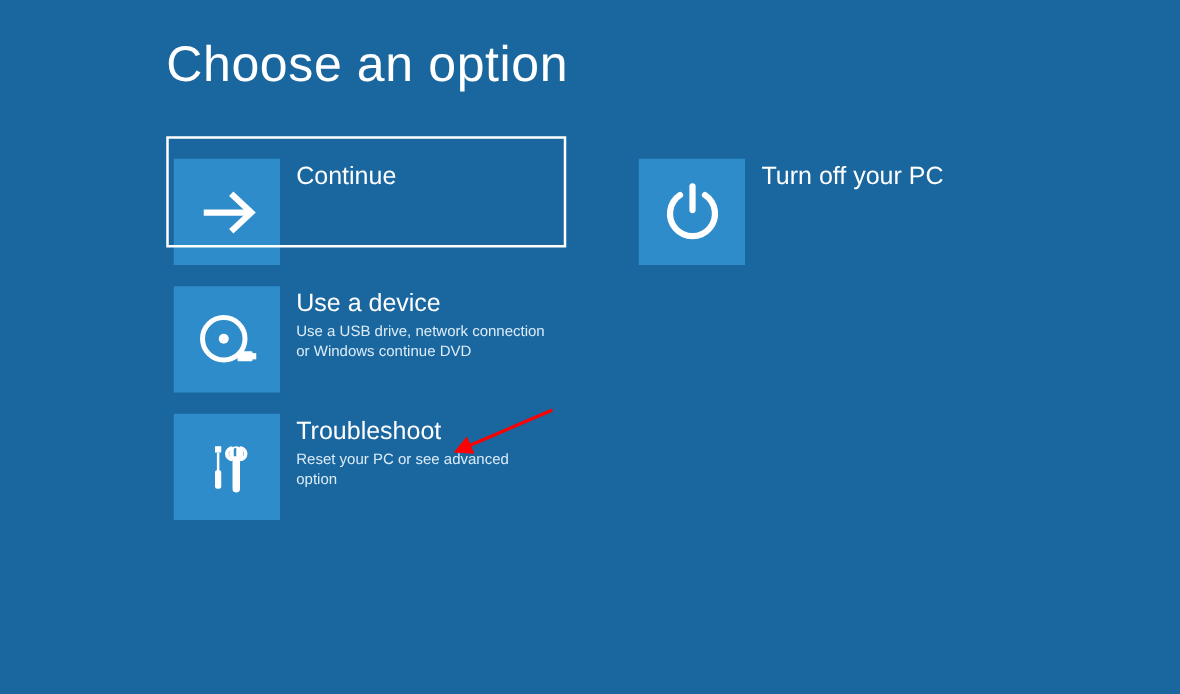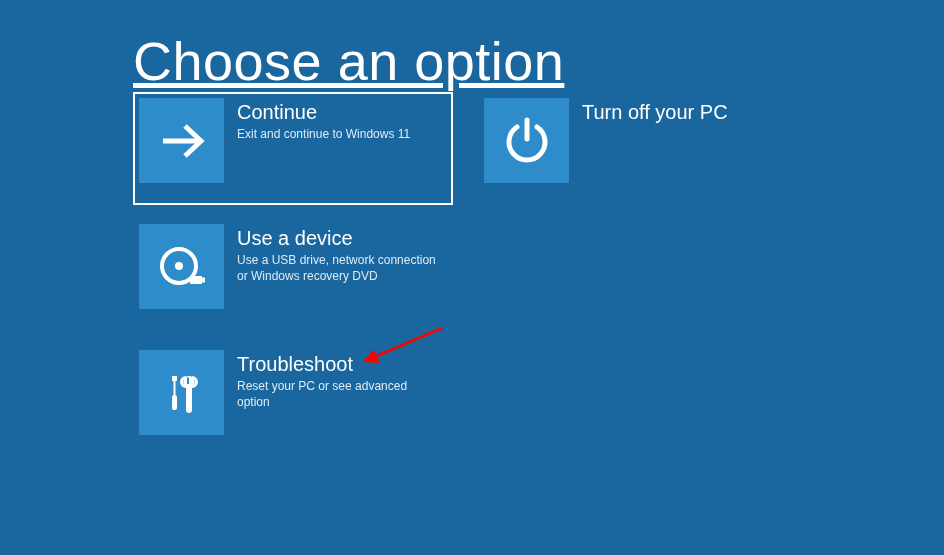--- a/index.html
+++ b/index.html
@@ -13,36 +13,36 @@
       background: #1a669f;
       font-family: "Segoe UI Light", "Segoe UI", Arial, sans-serif;
       color: #ffffff;
       overflow: hidden;
       position: relative;
     }
     .container {
       padding: 30px 0 0 133px;
     }
     .page-title {
-      font-size: 54px;
+      font-size: 40px;
       font-weight: 300;
       letter-spacing: 0.5px;
-      text-decoration: underline;
+      margin-bottom: 34px;
     }
     .options-grid {
       display: grid;
       grid-template-columns: 320px 320px;
       column-gap: 25px;
       row-gap: 13px;
     }
     .option-tile {
       display: flex;
       align-items: flex-start;
-      padding: 6px 6px 6px 6px;
-      height: 113px;
+      padding: 18px 6px 6px 6px;
+      height: 89px;
       cursor: pointer;
     }
     .option-tile.selected {
       outline: 2px solid #ffffff;
       outline-offset: -2px;
     }
     .option-icon {
       width: 85px;
       height: 85px;
       background: #2d8cc9;
@@ -62,21 +62,21 @@
       line-height: 1.2;
       margin-bottom: 3px;
     }
     .option-desc {
       font-size: 12px;
       font-weight: 400;
       line-height: 1.3;
       color: #dcecf7;
     }
     .tile-continue { grid-column: 1; grid-row: 1; }
-    .tile-turnoff { grid-column: 2; grid-row: 1; }
+    .tile-turnoff { grid-column: 2; grid-row: 1; justify-content: center; }
     .tile-usedevice { grid-column: 1; grid-row: 2; justify-content: flex-end; }
     .tile-troubleshoot { grid-column: 1; grid-row: 3; }
 
     .arrow-annotation {
       position: absolute;
       left: 362px;
       top: 320px;
       pointer-events: none;
     }
   </style>
@@ -92,21 +92,20 @@
       <div class="option-icon">
         <svg width="54" height="54" viewBox="0 0 54 54">
           <g stroke="#ffffff" stroke-width="5" fill="none" stroke-linecap="butt">
             <line x1="8" y1="27" x2="44" y2="27"></line>
             <polyline points="30,12 46,27 30,42"></polyline>
           </g>
         </svg>
       </div>
       <div class="option-text">
         <div class="option-title">Continue</div>
-        <div class="option-desc">Exit and continue to Windows 11</div>
       </div>
     </div>
 
     <div class="option-tile tile-turnoff">
       <div class="option-icon">
         <svg width="54" height="54" viewBox="0 0 54 54">
           <g stroke="#ffffff" stroke-width="5" fill="none" stroke-linecap="round">
             <path d="M 17 13 A 18 18 0 1 0 37 13"></path>
             <line x1="27" y1="6" x2="27" y2="25"></line>
           </g>
@@ -124,21 +123,21 @@
           <g fill="none" stroke="#ffffff">
             <circle cx="24" cy="26" r="17" stroke-width="4"></circle>
             <circle cx="24" cy="26" r="4" fill="#ffffff" stroke="none"></circle>
             <rect x="35" y="36" width="12" height="8" rx="1" fill="#ffffff" stroke="none"></rect>
             <rect x="46" y="37.5" width="4" height="5" fill="#ffffff" stroke="none"></rect>
           </g>
         </svg>
       </div>
       <div class="option-text">
         <div class="option-title">Use a device</div>
-        <div class="option-desc">Use a USB drive, network connection or Windows recovery DVD</div>
+        <div class="option-desc">Use a USB drive, network connection or Windows continue DVD</div>
       </div>
     </div>
 
     <div class="option-tile tile-troubleshoot">
       <div class="option-icon">
         <svg width="54" height="54" viewBox="0 0 54 54">
           <g fill="#ffffff">
 
             <rect x="17" y="10" width="5" height="5"></rect>
             <rect x="18.5" y="15" width="2" height="14"></rect>

